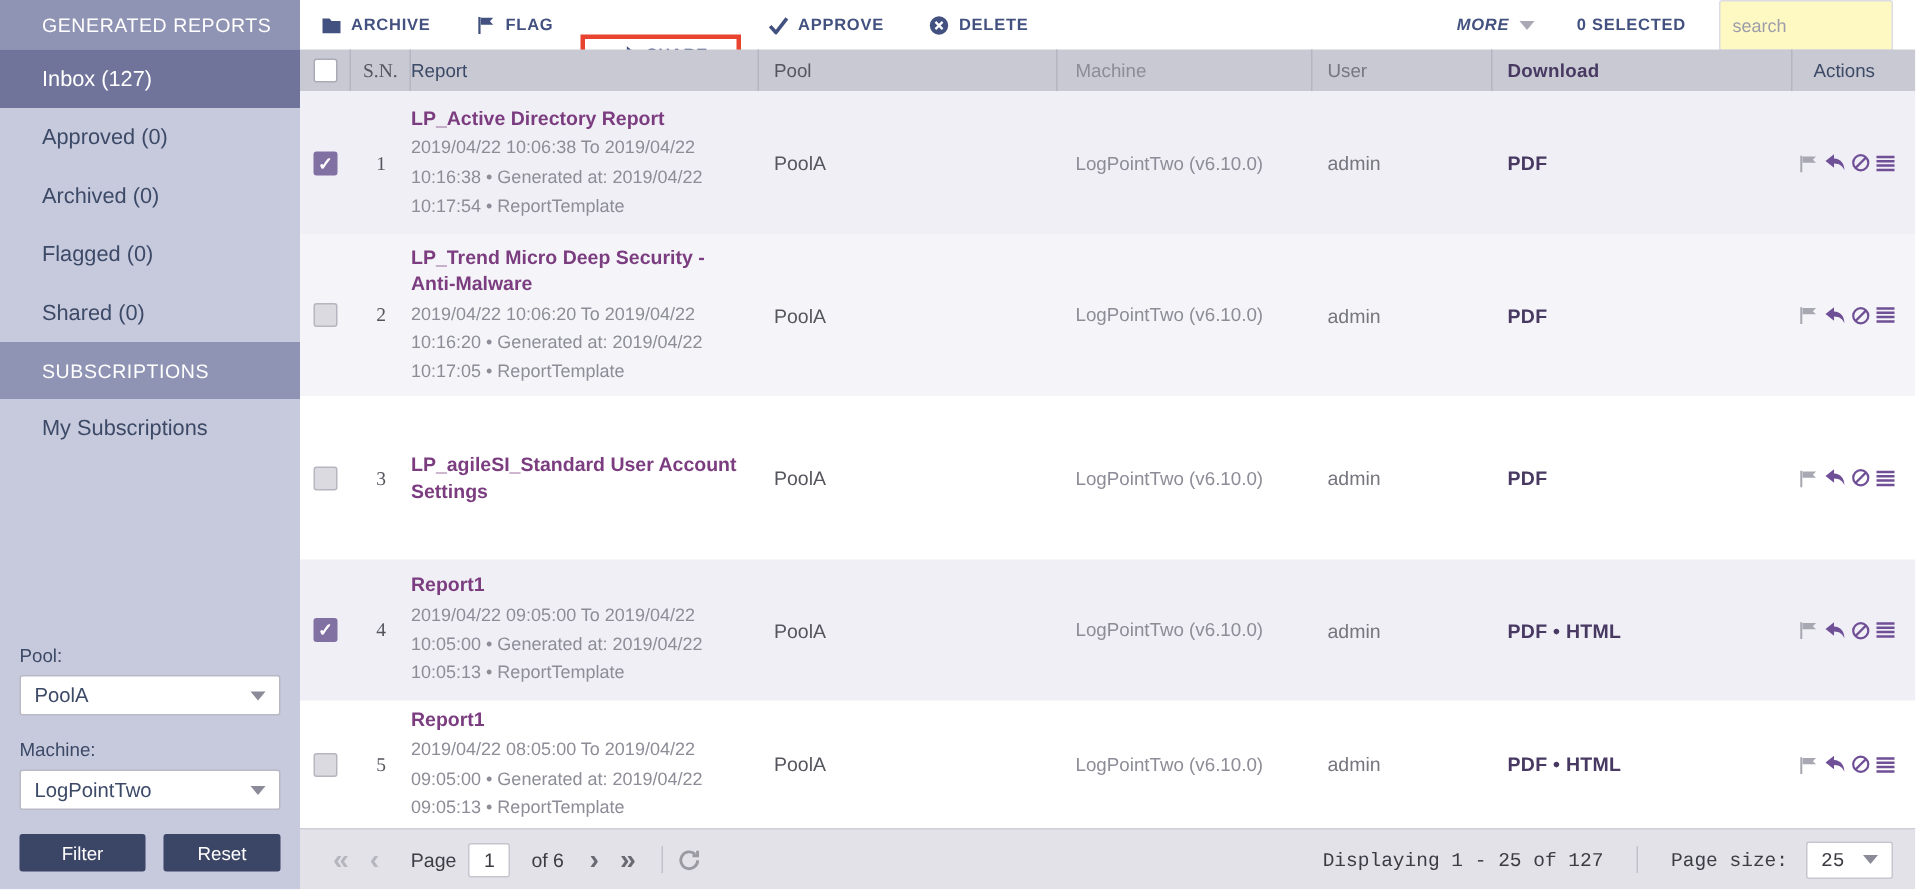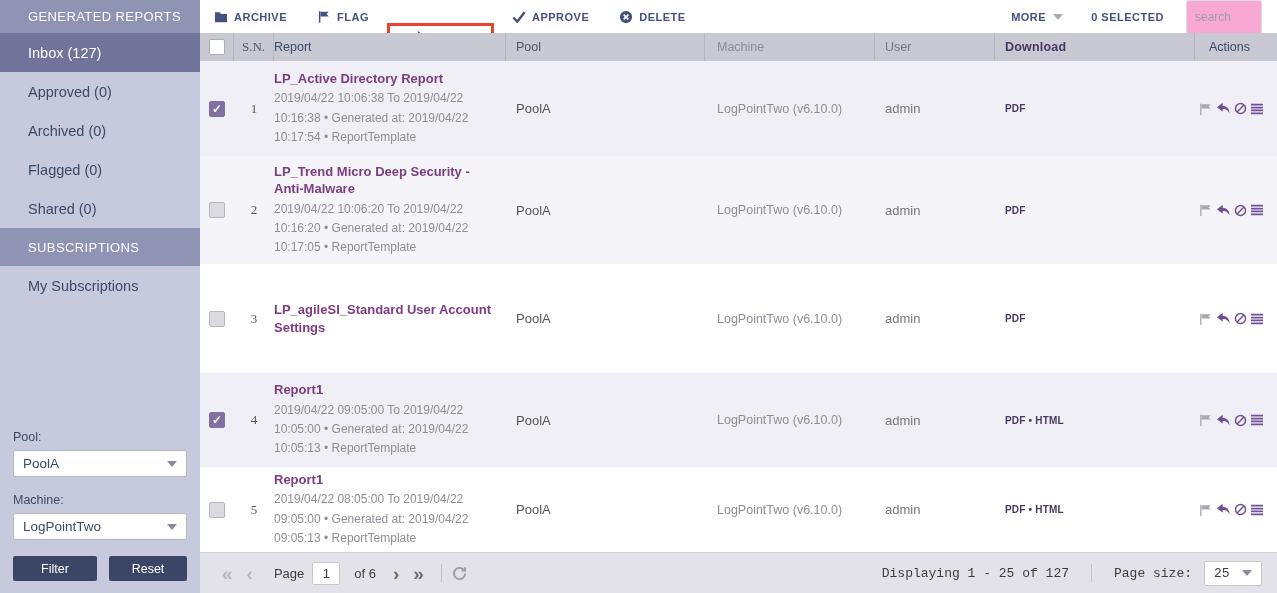--- a/index.html
+++ b/index.html
@@ -25,41 +25,41 @@
 
   
   .main { flex:1; display:flex; flex-direction:column; min-width:0; }
 
   
   .toolbar { height:33px; background:#fff; display:flex; align-items:center; padding-left:14px; flex-shrink:0; }
   .tb-btn { display:flex; align-items:center; gap:6px; color:#42517f; font-size:11px; font-weight:bold; letter-spacing:.5px; margin-right:30px; cursor:pointer; white-space:nowrap; }
   .tb-btn svg { display:block; }
   .tb-btn.highlighted { border:3px solid var(--highlight_red); padding:4px 19px; margin-right:18px; margin-left:-12px;margin-top:40px; }
   .tb-right { margin-left:auto; display:flex; align-items:center; }
-  .more-btn { display:flex; align-items:center; gap:7px; color:#42517f; font-size:11px; font-weight:bold; letter-spacing:.5px; cursor:pointer; }
+  .more-btn { display:flex; align-items:center; gap:7px; color:#42517f; font-size:11px; font-weight:bold; letter-spacing:.5px; cursor:pointer;font-style:italic; }
   .more-tri { width:0; height:0; border-left:5px solid transparent; border-right:5px solid transparent; border-top:6px solid #a9a9b6; }
   .selected-count { color:#42517f; font-size:11px; font-weight:bold; letter-spacing:.5px; margin:0 22px 0 28px; }
-  .search-input { width:76px; height:21px; background:#f9a8d4; border:1px solid #dcdce5; border-radius:2px; font-size:12px; color:#5a5a66; padding:16px 8px; margin-right:15px; font-family:"Liberation Sans",sans-serif; }
+  .search-input { width:116px; height:21px; background:#fef9c3; border:1px solid #dcdce5; border-radius:2px; font-size:12px; color:#5a5a66; padding:16px 8px; margin-right:15px; font-family:"Liberation Sans",sans-serif; }
   .search-input::placeholder { color:#9d9daa; }
 
   
   .thead { height:28px; background:var(--header_bg); display:flex; align-items:center; color:var(--navy_text); font-size:12.5px; flex-shrink:0; }
   .th { height:100%; display:flex; align-items:center; border-right:1px solid #b6b6c3; }
   .th:last-child { border-right:none; }
   .rows { flex:1; background:#fff; display:flex; flex-direction:column; }
   .row { display:flex; align-items:center; }
   .row:nth-child(even) { background:#f5f5f9; }
   .row[data-checked="true"] { background:var(--row_checked_bg); }
   .c-check { width:34px; display:flex; justify-content:center; }
   .c-sn { width:40px; font-size:13px; color:#55555e; display:flex; justify-content:center;font-family:Liberation Serif, serif; }
   .c-report { width:232px; padding-right:10px; }
   .c-pool { width:199px; padding-left:10px; font-size:13px; color:#55555e; }
   .c-machine { width:170px; padding-left:12px; font-size:12.5px; color:#8d8d98; }
   .c-user { width:120px; padding-left:10px; font-size:13px; color:#76767e; }
-  .c-download { width:200px; padding-left:10px; font-size:10px; font-weight:bold; color:#473961; letter-spacing:.2px; cursor:pointer; }
+  .c-download { width:200px; padding-left:10px; font-size:13px; font-weight:bold; color:#473961; letter-spacing:.2px; cursor:pointer; }
   .c-actions { width:82px; display:flex; align-items:center; gap:3px; padding-left:4px; }
   .th.c-check { justify-content:center; }
   .th.c-pool, .th.c-machine, .th.c-user, .th.c-download { font-size:12.5px; }
   .th.c-actions { padding-left:14px; }
   .rtitle { display:block; font-size:13px; font-weight:bold; color:var(--title_purple); line-height:1.35; cursor:pointer; }
   .rdetails { font-size:12px; color:#8d8d98; line-height:1.6; margin-top:2px; }
   .cb { width:16px; height:16px; border-radius:2px; background:#dbdae1; border:1px solid #b7b6c0; display:flex; align-items:center; justify-content:center; cursor:pointer; }
   .cb[data-checked="true"] { background:var(--checked_checkbox); border-color:var(--checked_checkbox); }
   .cb[data-checked="true"]::after { content:"✓"; color:#fff; font-size:12px; font-weight:bold; line-height:1; }
   .cb.header-cb { background:#fff; border-color:#ababb8; }

